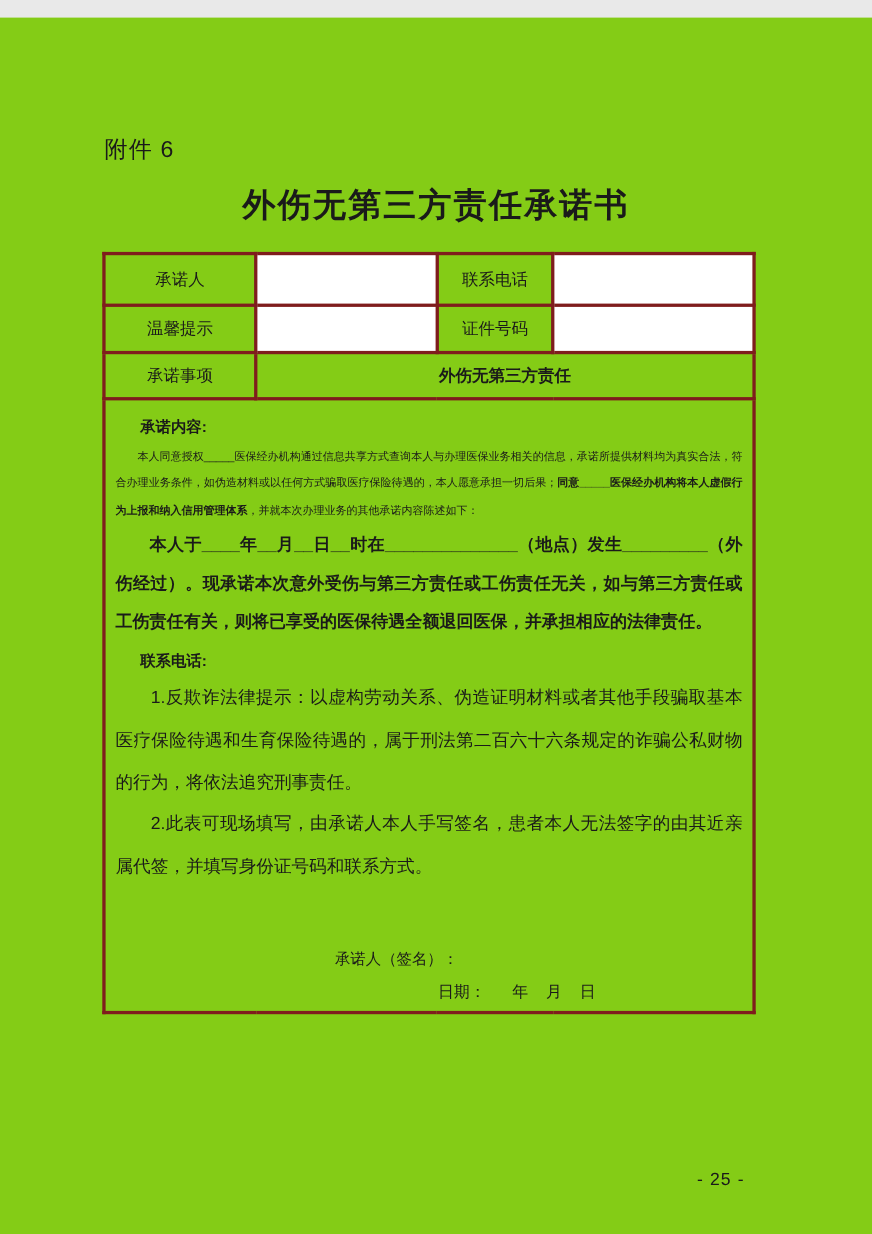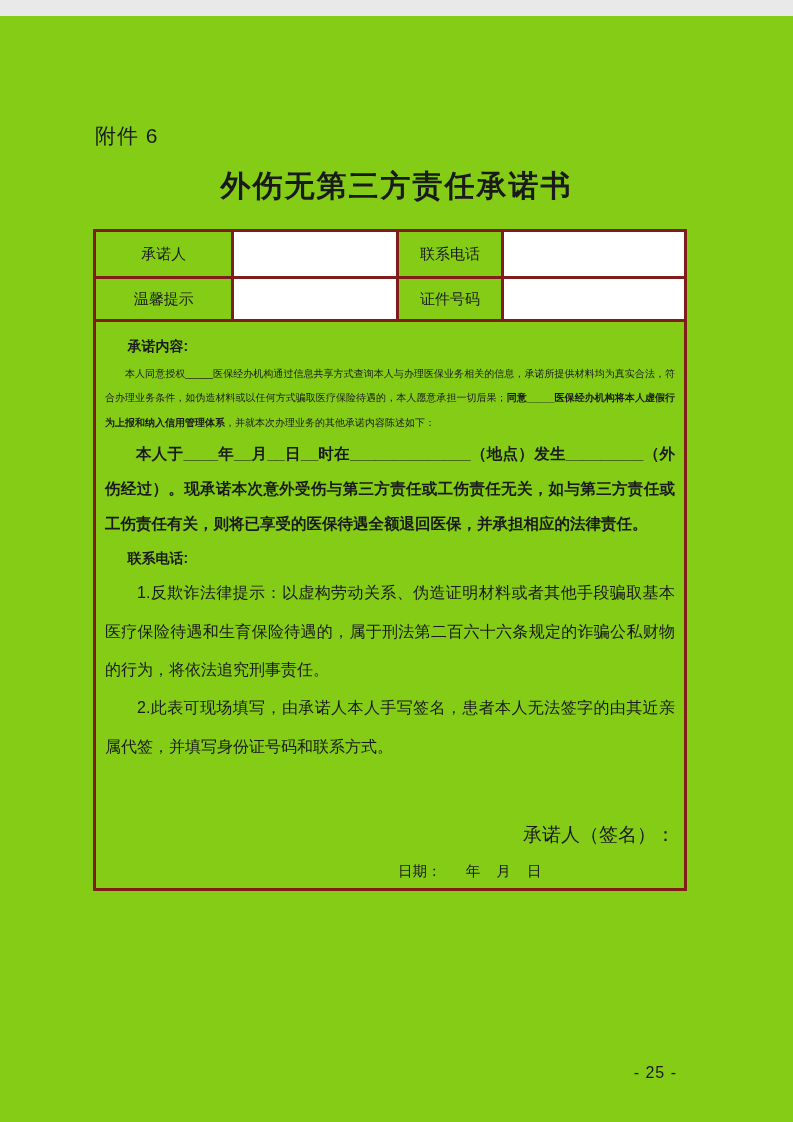--- a/index.html
+++ b/index.html
@@ -91,22 +91,22 @@
     font-size: 16px;
     font-weight: 400;
     line-height: 2.4;
     text-align: justify;
     text-indent: 2em;
   }
   .sig-spacer { height: 48px; }
   .signature-line {
     margin-left: 35%;
     width: 65%;
-    text-align: right;
-    font-size: 19px;
+    text-align: left;
+    font-size: 14px;
     white-space: pre;
     line-height: 2.2;
   }
   .date-line {
     margin-left: 28%;
     width: 72%;
     text-align: center;
     font-size: 14.5px;
     white-space: pre;
     line-height: 2.2;
@@ -144,20 +144,24 @@
       <td class="value-cell"></td>
     </tr>
 
     <tr class="row-basic-2">
       <td class="label-cell">温馨提示</td>
       <td class="value-cell"></td>
       <td class="label-cell">证件号码</td>
       <td class="value-cell"></td>
     </tr>
 
+    <tr class="row-item">
+      <td class="label-cell">承诺事项</td>
+      <td class="item-value-cell" colspan="3">外伤无第三方责任</td>
+    </tr>
 
     <tr>
       <td class="content-cell" colspan="4">
 
         <div class="content-heading">承诺内容:</div>
 
         <p class="para-auth"><span>本人同意授权_____医保经办机构通过信息共享方式查询本人与办理医保业务相关的信息，承诺所提供材料均为真实合法，符合办理业务条件，如伪造材料或以任何方式骗取医疗保险待遇的，本人愿意承担一切后果；</span><span class="bold-inline">同意_____医保经办机构将本人虚假行为上报和纳入信用管理体系</span><span>，并就本次办理业务的其他承诺内容陈述如下：</span></p>
 
         <p class="para-commit">本人于____年__月__日__时在______________（地点）发生_________（外伤经过）。现承诺本次意外受伤与第三方责任或工伤责任无关，如与第三方责任或工伤责任有关，则将已享受的医保待遇全额退回医保，并承担相应的法律责任。</p>
 

